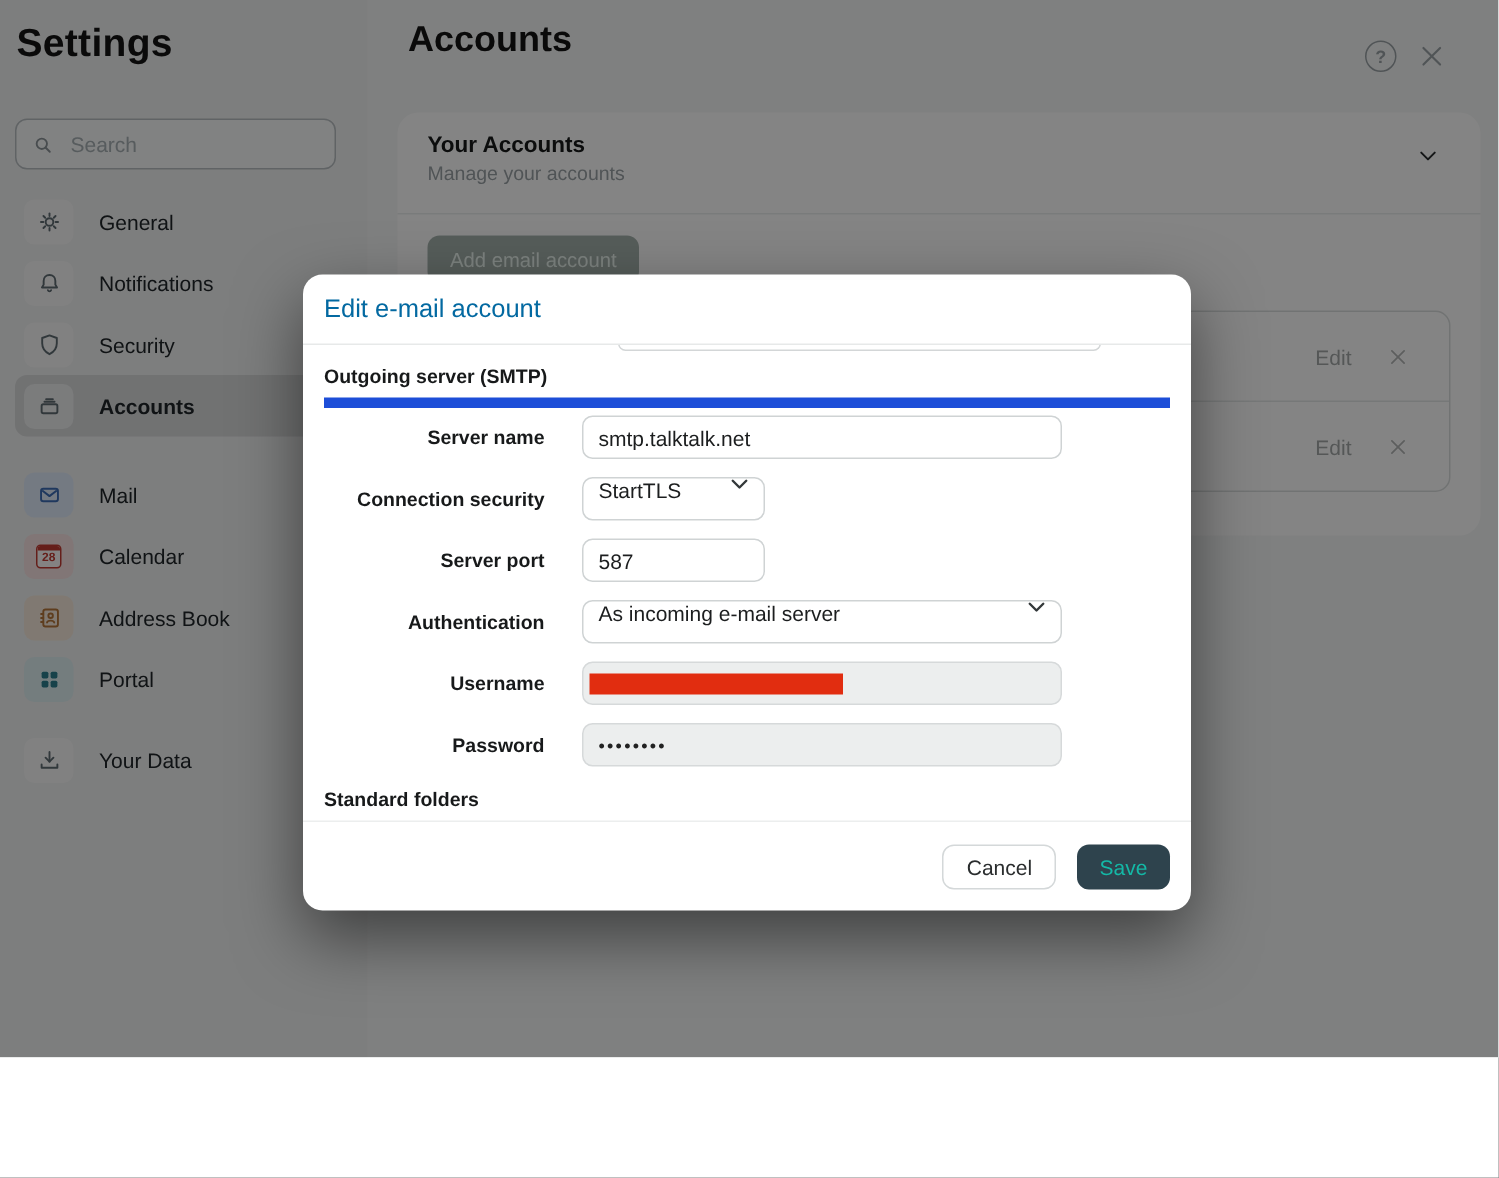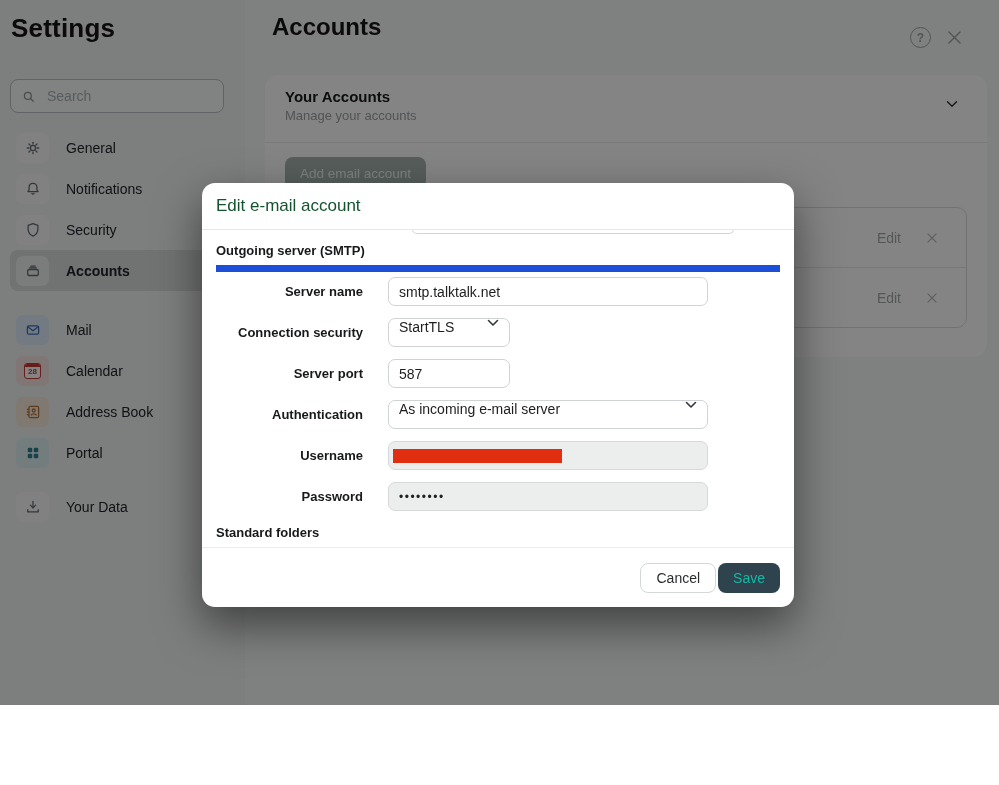--- a/index.html
+++ b/index.html
@@ -43,38 +43,38 @@
   .acct-row.first{border-bottom:1px solid #e3e6e6;}
   .edit-link{font-size:14px;color:#a3a7a7;margin-right:24px;}
   .row-x{color:#b2b5b5;}
 
   
   .scrim{position:absolute;inset:0;background:rgba(0,0,0,0.48);z-index:10;}
 
   
   .modal{position:absolute;left:202px;top:183px;width:592px;height:424px;background:#ffffff;border-radius:13px;z-index:20;box-shadow:0 18px 45px rgba(0,0,0,.5);}
   .modal-header{height:47px;border-bottom:1px solid #e7e9e9;display:flex;align-items:center;padding-left:14px;}
-  .modal-title{font-size:17px;font-weight:500;color:#14532d;}
+  .modal-title{font-size:17px;font-weight:500;color:#0369a1;}
   .modal-body{position:relative;height:317px;overflow:hidden;}
   .cutoff-input{position:absolute;left:210px;top:-1px;width:322px;height:5px;border:1px solid #d3d6d7;border-top:none;border-radius:0 0 7px 7px;background:#fff;}
   .msection{margin:13px 14px 0;padding-bottom:7px;border-bottom:7px solid #1d4ed8;font-size:13px;font-weight:700;color:#17191a;}
   .msection.folders{margin-top:14px;border-bottom:none;padding-bottom:0;}
   .frows{margin:5px 14px 0;}
   .frow{display:flex;align-items:center;height:29px;margin-bottom:12px;}
   .flabel{width:172px;text-align:right;padding-right:25px;font-size:13px;font-weight:700;color:#17191a;flex:0 0 auto;}
   .finput{height:29px;border:1px solid #cfd3d4;border-radius:7px;background:#fff;padding:0 10px;font-size:14px;color:#1c1e1f;outline:none;}
   .w-lg{width:320px;}
   .w-sm{width:122px;}
   .fselect{height:29px;border:1px solid #cfd3d4;border-radius:7px;background:#fff;padding:0 10px;font-size:14px;color:#1c1e1f;display:flex;justify-content:space-between;}
   .fselect .sel-chev{color:#33383a;flex:0 0 auto;margin-left:8px;}
   .disabled{background:#eceeee;border-color:#d6d9da;}
   .redacted-wrap{display:flex;align-items:center;padding:0 10px 0 4px;}
   .redaction{display:block;width:169px;height:14px;background:#e12d10;}
   .pw{letter-spacing:1.5px;font-size:12px;color:#222;}
-  .modal-footer{position:absolute;left:0;right:0;bottom:0;height:60px;border-top:1px solid #eceeee;display:flex;align-items:center;justify-content:flex-end;gap:2px;padding:0 14px;}
+  .modal-footer{position:absolute;left:0;right:0;bottom:0;height:60px;border-top:1px solid #eceeee;display:flex;align-items:center;justify-content:flex-end;gap:14px;padding:0 14px;}
   .btn-cancel{height:30px;padding:0 15px;border:1px solid #d4d8d9;border-radius:8px;background:#fff;font-size:14px;color:#2a2d2e;}
   .btn-save{height:30px;padding:0 15px;border:none;border-radius:8px;background:#2e434d;font-size:14px;color:#14b8a6;}
   svg{display:block;}
 </style>
 </head>
 <body>
 
 <div class="app">
 
   <div class="sidebar">

